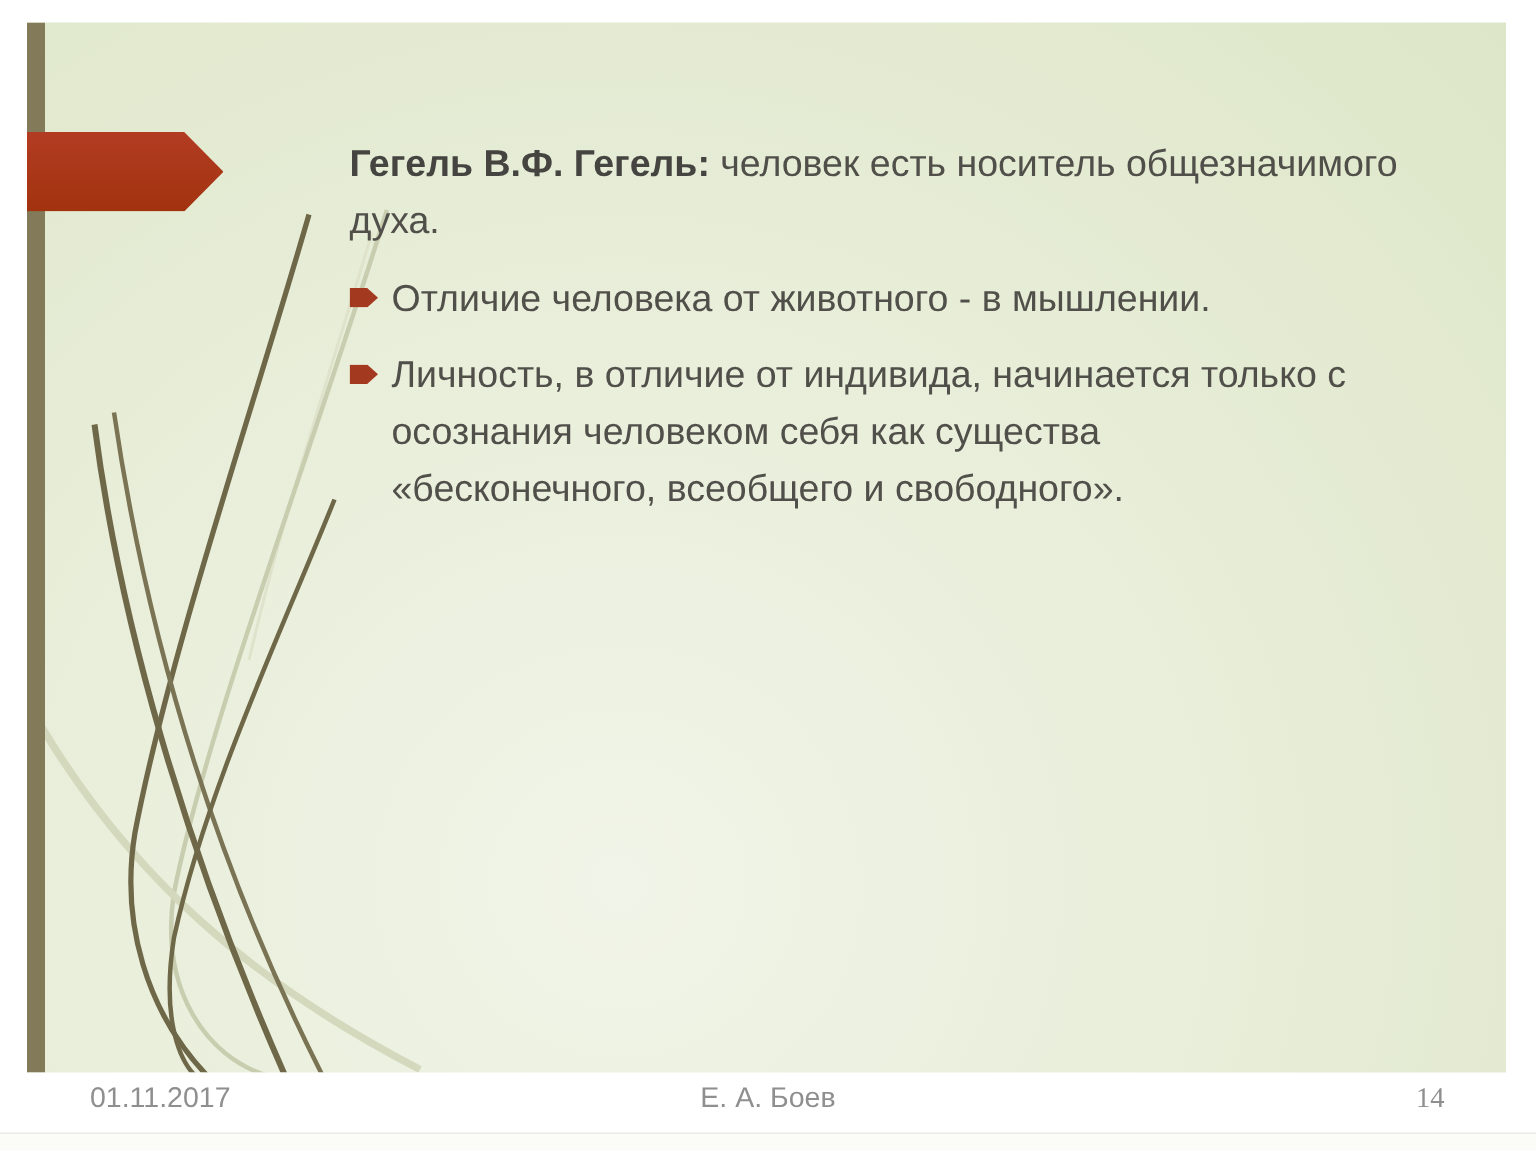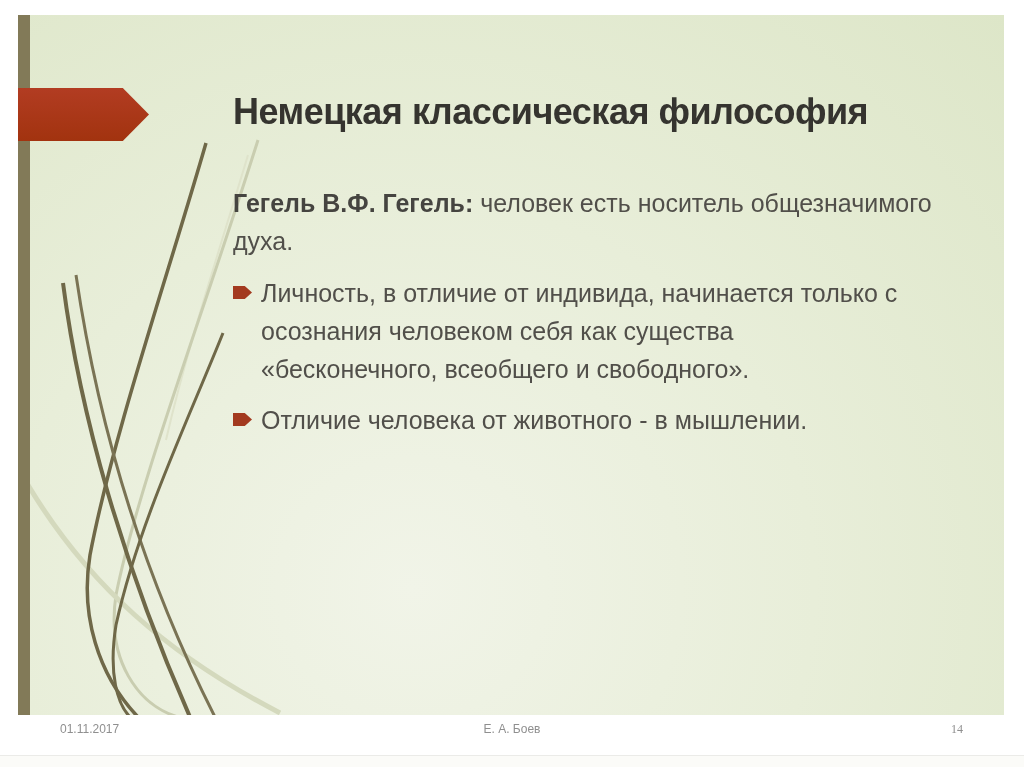--- a/index.html
+++ b/index.html
@@ -69,21 +69,21 @@
     margin-bottom:13px;
   }
   .bullet-marker{
     position:absolute;left:0;top:12px;
     width:19px;height:13px;
     background:#a33a1f;
     clip-path:polygon(0 0, 62% 0, 100% 50%, 62% 100%, 0 100%);
   }
   .footer{
     position:absolute;left:0;top:719px;width:1024px;height:24px;
-    font-size:12px;color:var(--footer-text);
+    font-size:19px;color:var(--footer-text);
   }
   .footer-date{position:absolute;left:60px;top:3px;}
   .footer-author{position:absolute;left:0;width:100%;text-align:center;top:3px;}
   .footer-page{position:absolute;right:61px;top:3px;font-family:Liberation Serif, serif;}
   .bottom-strip{
     position:absolute;left:0;top:755px;width:1024px;height:12px;
     background:#fbfbf8;border-top:1px solid #ebebe8;
   }
 </style>
 </head>
@@ -102,30 +102,29 @@
       <path d="M 58 260 C 80 410 125 560 197 702" stroke="#7a7354" stroke-width="3"></path>
       <path d="M 205 318 C 168 410 120 510 98 610 C 90 660 100 690 112 702" stroke="#6f6848" stroke-width="3"></path>
     </svg>
 
     <div class="left-bar"></div>
 
     <div class="title-arrow"></div>
 
     <div class="content">
 
-      <h1 class="slide-title">Немецкая классическая философия</h1>
 
       <p class="para"><span class="lead">Гегель В.Ф. Гегель:</span><span> человек есть носитель общезначимого
 духа.</span></p>
 
       <ul class="bullet-list">
+        <li class="bullet-item"><span class="bullet-marker"></span><span>Отличие человека от животного - в мышлении.</span></li>
         <li class="bullet-item"><span class="bullet-marker"></span><span>Личность, в отличие от индивида, начинается только с
 осознания человеком себя как существа
 «бесконечного, всеобщего и свободного».</span></li>
-        <li class="bullet-item"><span class="bullet-marker"></span><span>Отличие человека от животного - в мышлении.</span></li>
       </ul>
 
 
     </div>
   </div>
 
   <div class="footer">
     <span class="footer-date">01.11.2017</span>
     <span class="footer-author">Е. А. Боев</span>
     <span class="footer-page">14</span>

